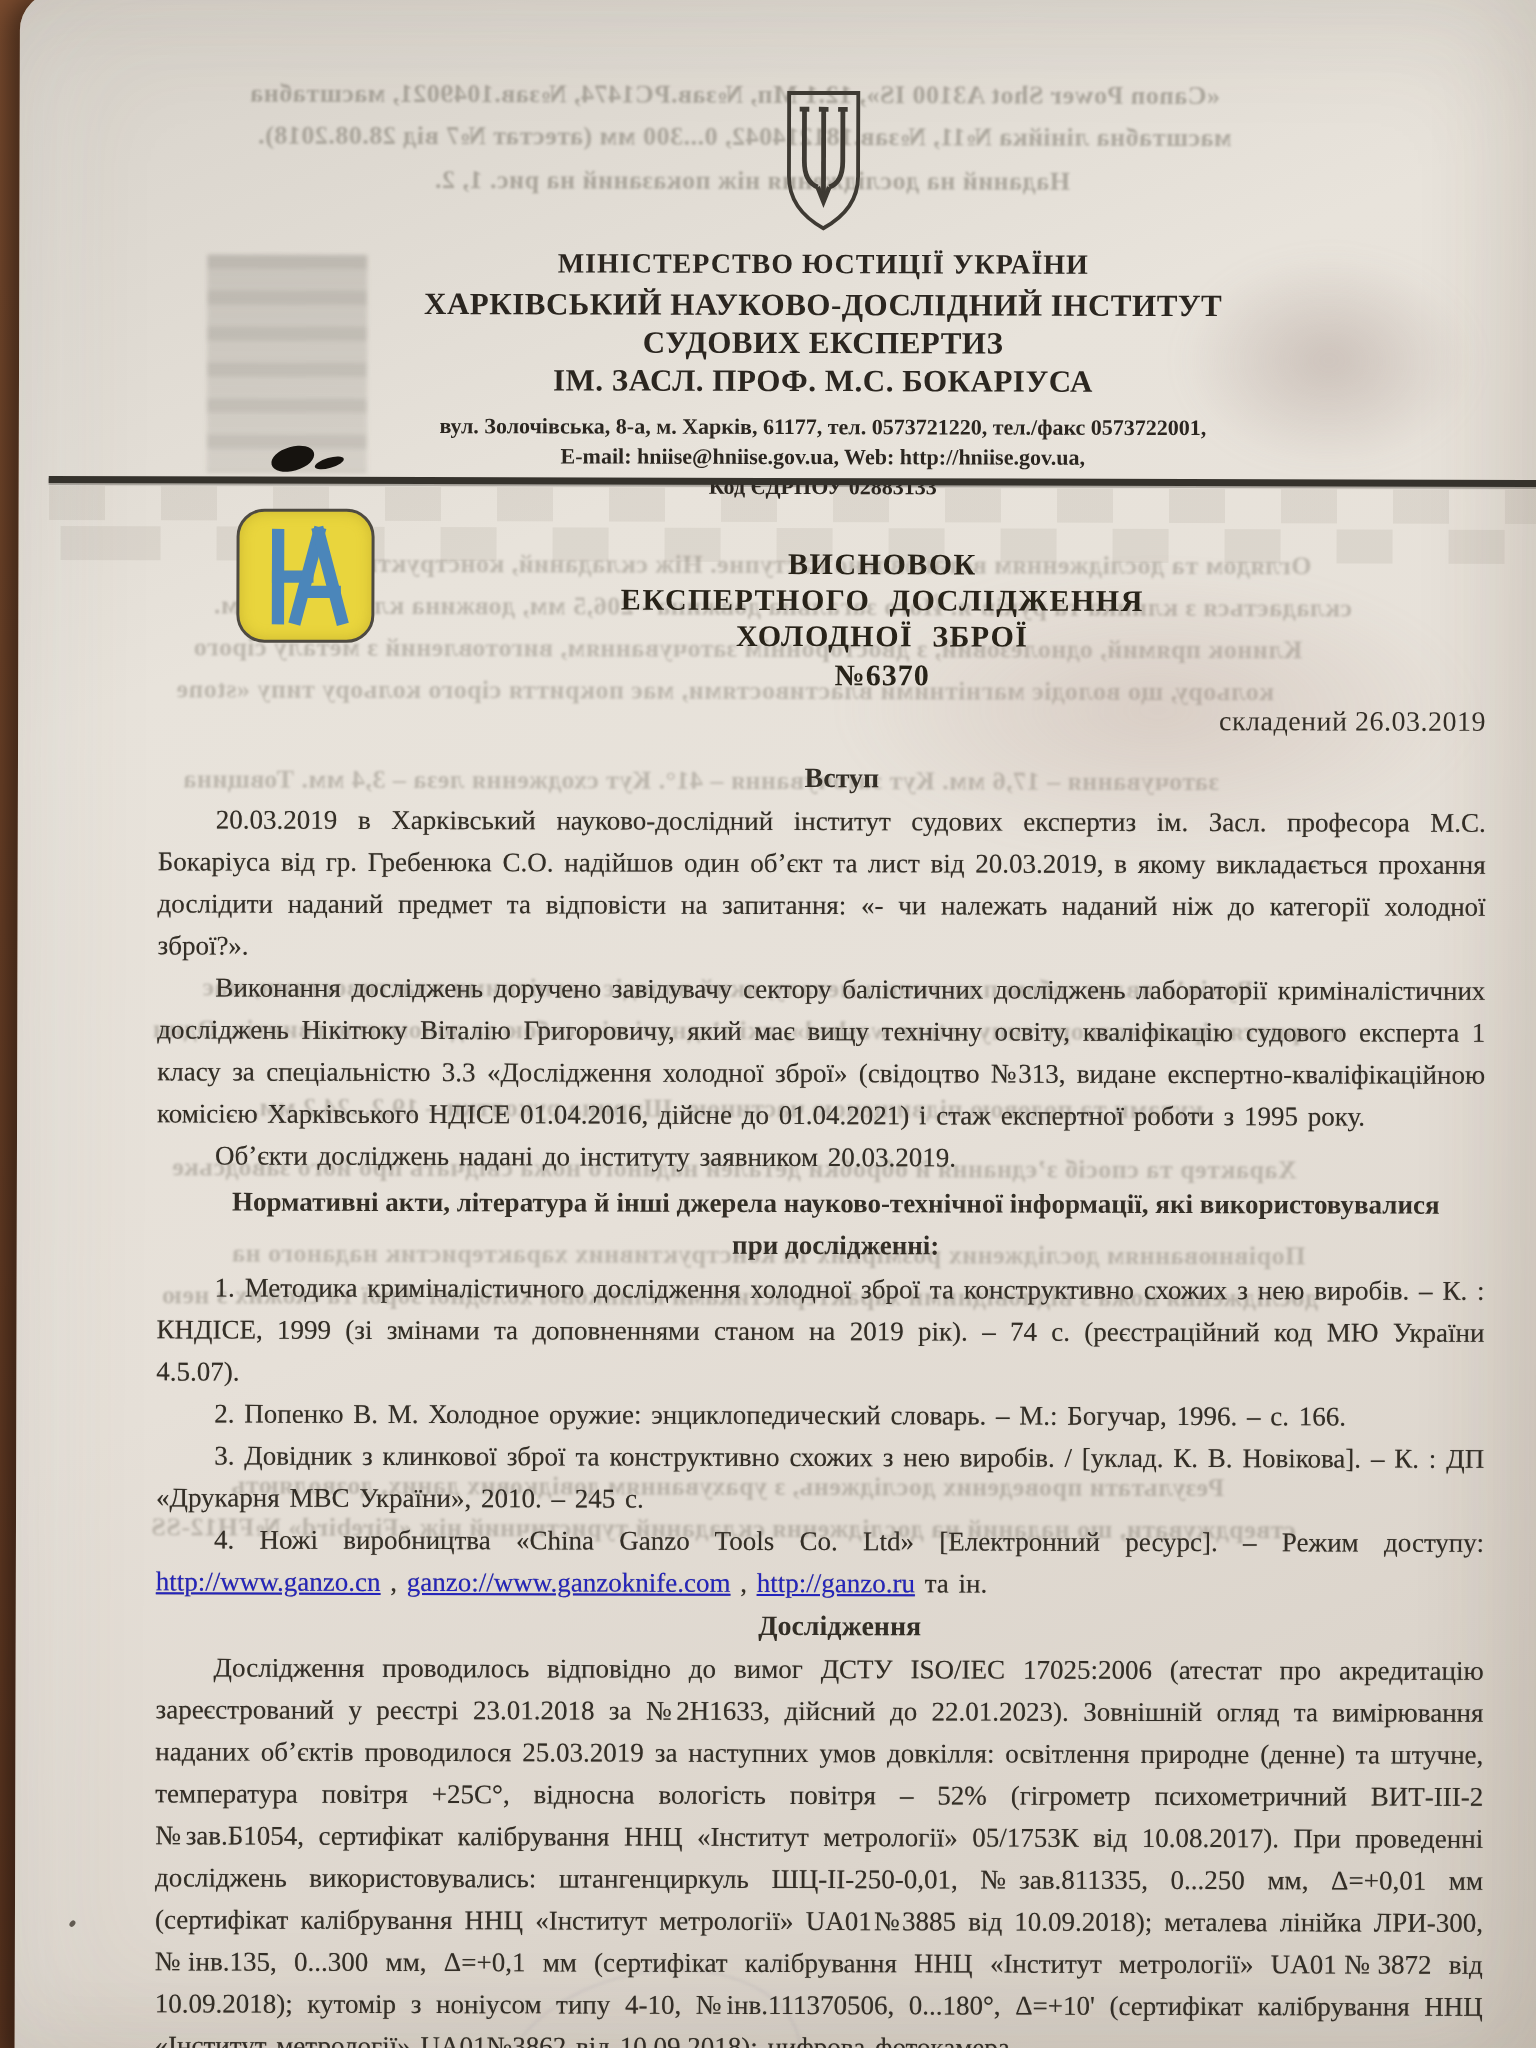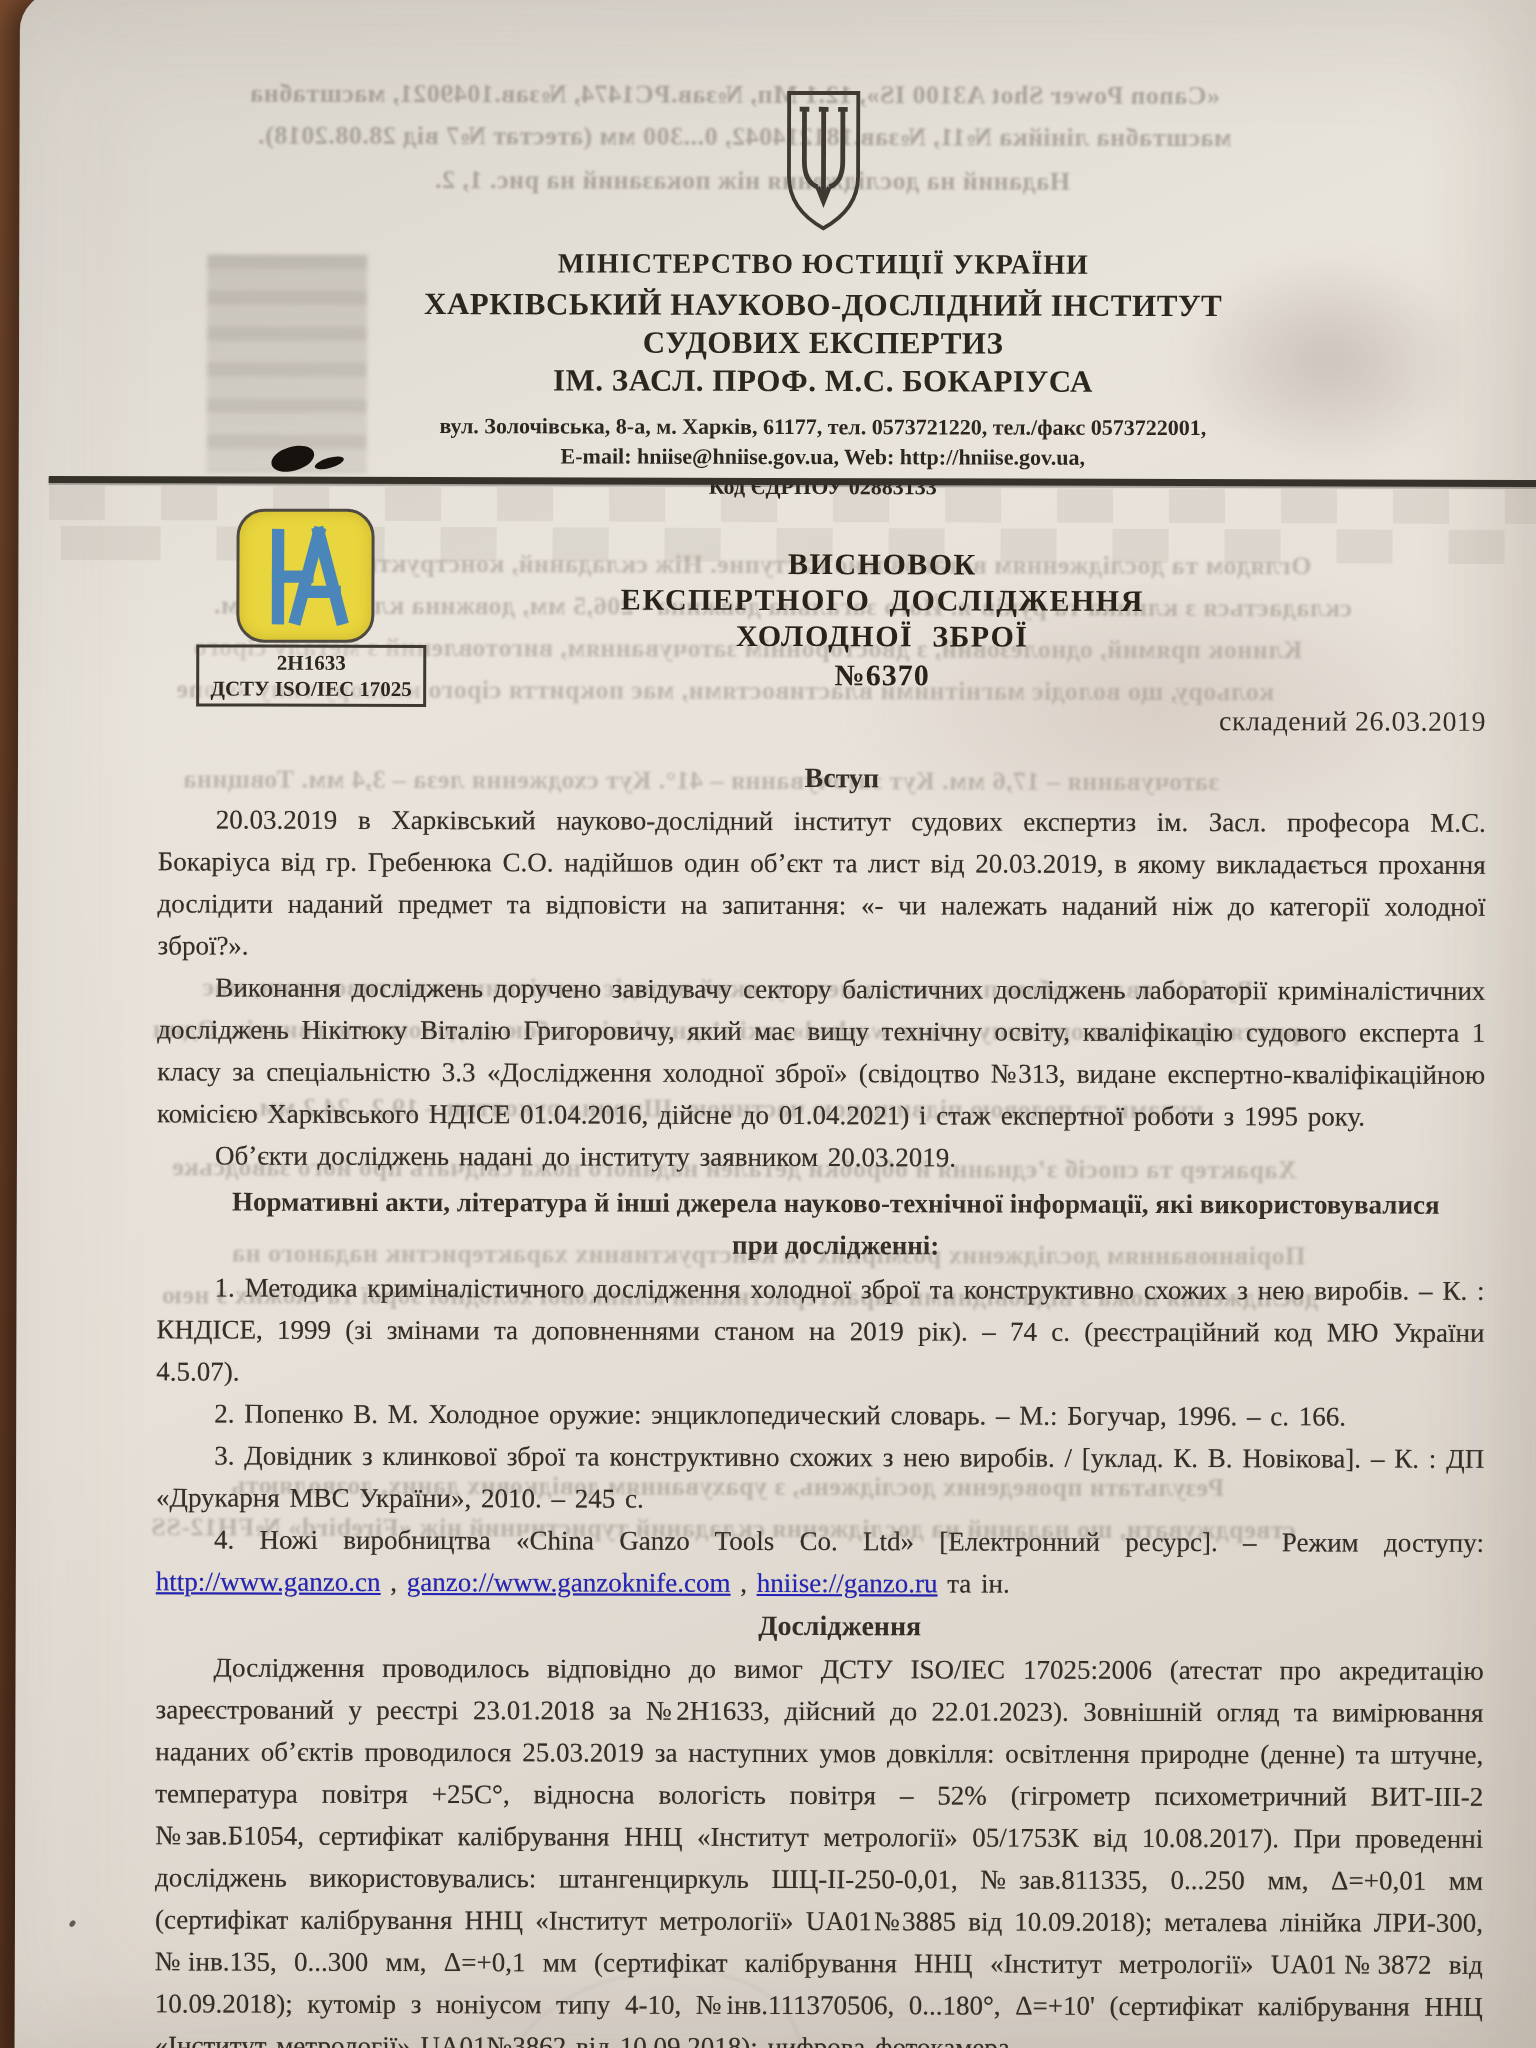--- a/index.html
+++ b/index.html
@@ -127,24 +127,20 @@
     <svg width="100" height="104" viewBox="0 0 100 110">
       <g stroke="#4b86ba" stroke-width="13" fill="none" stroke-linecap="square">
         <line x1="21" y1="12" x2="21" y2="100"></line>
         <line x1="21" y1="56" x2="52" y2="56"></line>
         <line x1="64" y1="10" x2="40" y2="100"></line>
         <line x1="64" y1="10" x2="88" y2="100"></line>
         <line x1="49" y1="72" x2="81" y2="72"></line>
       </g>
     </svg>
   </div>
-  <div class="certbox">
-    <div>2Н1633</div>
-    <div>ДСТУ ISO/ІЕС 17025</div>
-  </div>
 
   <div id="content">
 
     <div class="hdr">
       <div class="trident-wrap">
         <svg width="96" height="150" viewBox="0 0 100 152">
           <g stroke="#3e3a33" stroke-width="4" fill="none">
             <path d="M14,5 H86 V92 Q86,126 50,146 Q14,126 14,92 Z"></path>
             <g stroke-width="5">
               <line x1="50" y1="22" x2="50" y2="116"></line>
@@ -177,18 +173,18 @@
 
     <div class="sect">Вступ</div>
     <p class="para">20.03.2019 в Харківський науково-дослідний інститут судових експертиз ім. Засл. професора М.С. Бокаріуса від гр. Гребенюка С.О. надійшов один об’єкт та лист від 20.03.2019, в якому викладається прохання дослідити наданий предмет та відповісти на запитання: «- чи належать наданий ніж до категорії холодної зброї?».</p>
     <p class="para">Виконання досліджень доручено завідувачу сектору балістичних досліджень лабораторії криміналістичних досліджень Нікітюку Віталію Григоровичу, який має вищу технічну освіту, кваліфікацію судового експерта 1 класу за спеціальністю 3.3 «Дослідження холодної зброї» (свідоцтво №313, видане експертно-кваліфікаційною комісією Харківського НДІСЕ 01.04.2016, дійсне до 01.04.2021) і стаж експертної роботи з 1995 року.</p>
     <p class="para">Об’єкти досліджень надані до інституту заявником 20.03.2019.</p>
 
     <div class="sect-multi">Нормативні акти, література й інші джерела науково-технічної інформації, які використовувалися при дослідженні:</div>
     <p class="para">1. Методика криміналістичного дослідження холодної зброї та конструктивно схожих з нею виробів. – К. : КНДІСЕ, 1999 (зі змінами та доповненнями станом на 2019 рік). – 74 с. (реєстраційний код МЮ України 4.5.07).</p>
     <p class="para">2. Попенко В. М. Холодное оружие: энциклопедический словарь. – М.: Богучар, 1996. – с. 166.</p>
     <p class="para">3. Довідник з клинкової зброї та конструктивно схожих з нею виробів. / [уклад. К. В. Новікова]. – К. : ДП «Друкарня МВС України», 2010. – 245 с.</p>
-    <p class="para"><span>4. Ножі виробництва «China Ganzo Tools Co. Ltd» [Електронний ресурс]. – Режим доступу: </span><a href="#" class="doclink">http://www.ganzo.cn</a><span> , </span><a href="#" class="doclink">ganzo://www.ganzoknife.com</a><span> , </span><a href="#" class="doclink">hniise://ganzo.ru</a><span> та ін.</span></p>
+    <p class="para"><span>4. Ножі виробництва «China Ganzo Tools Co. Ltd» [Електронний ресурс]. – Режим доступу: </span><a href="#" class="doclink">http://www.ganzo.cn</a><span> , </span><a href="#" class="doclink">ganzo://www.ganzoknife.com</a><span> , </span><a href="#" class="doclink">http://ganzo.ru</a><span> та ін.</span></p>
 
     <div class="sect" style="margin-top:6px;">Дослідження</div>
     <p class="para">Дослідження проводилось відповідно до вимог ДСТУ ISO/ІЕС 17025:2006 (атестат про акредитацію зареєстрований у реєстрі 23.01.2018 за №2Н1633, дійсний до 22.01.2023). Зовнішній огляд та вимірювання наданих об’єктів проводилося 25.03.2019 за наступних умов довкілля: освітлення природне (денне) та штучне, температура повітря +25С°, відносна вологість повітря – 52% (гігрометр психометричний ВИТ-ІІІ-2 №зав.Б1054, сертифікат калібрування ННЦ «Інститут метрології» 05/1753К від 10.08.2017). При проведенні досліджень використовувались: штангенциркуль ШЦ-ІІ-250-0,01, №зав.811335, 0...250 мм, Δ=+0,01 мм (сертифікат калібрування ННЦ «Інститут метрології» UA01№3885 від 10.09.2018); металева лінійка ЛРИ-300, №інв.135, 0...300 мм, Δ=+0,1 мм (сертифікат калібрування ННЦ «Інститут метрології» UA01№3872 від 10.09.2018); кутомір з ноніусом типу 4-10, №інв.111370506, 0...180°, Δ=+10' (сертифікат калібрування ННЦ «Інститут метрології» UA01№3862 від 10.09.2018); цифрова фотокамера</p>
   </div>
 </div>
 
 </body></html>

